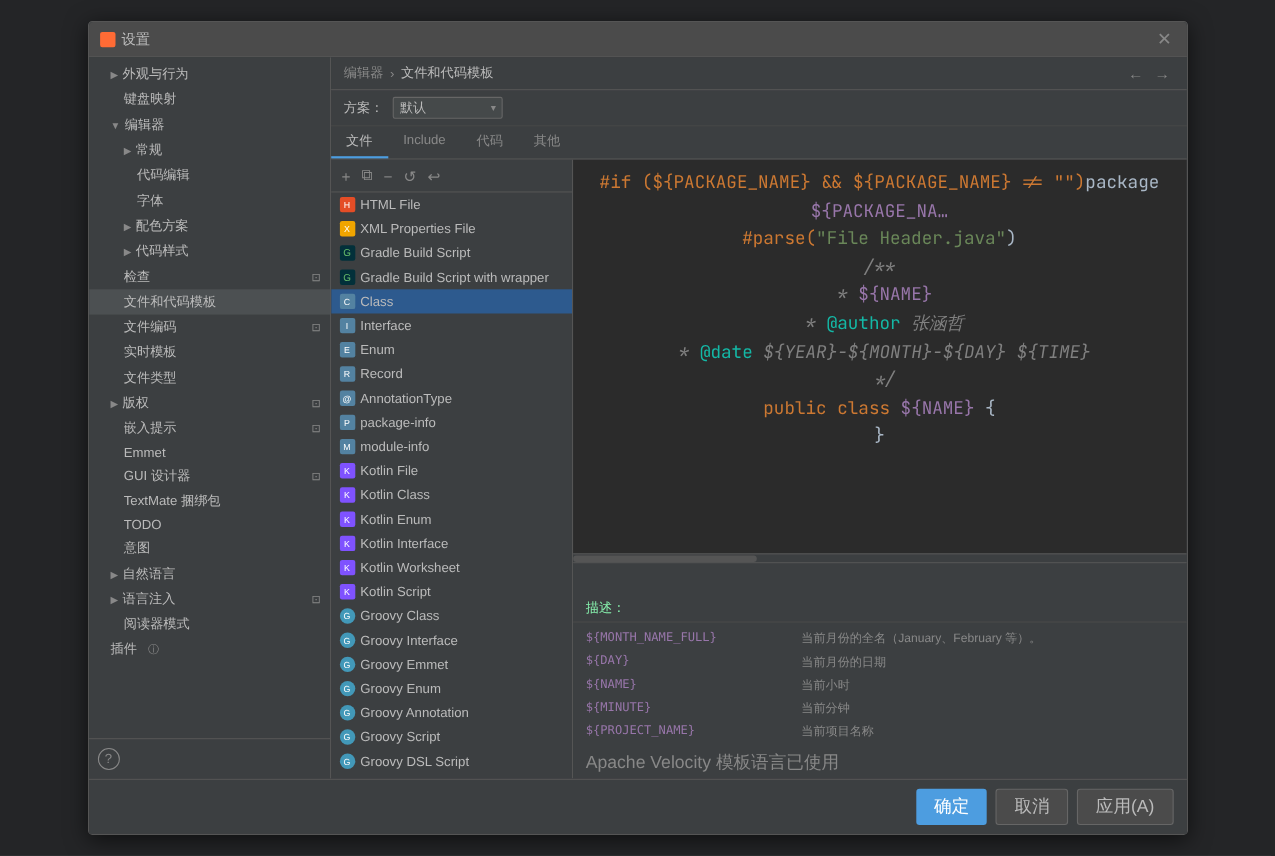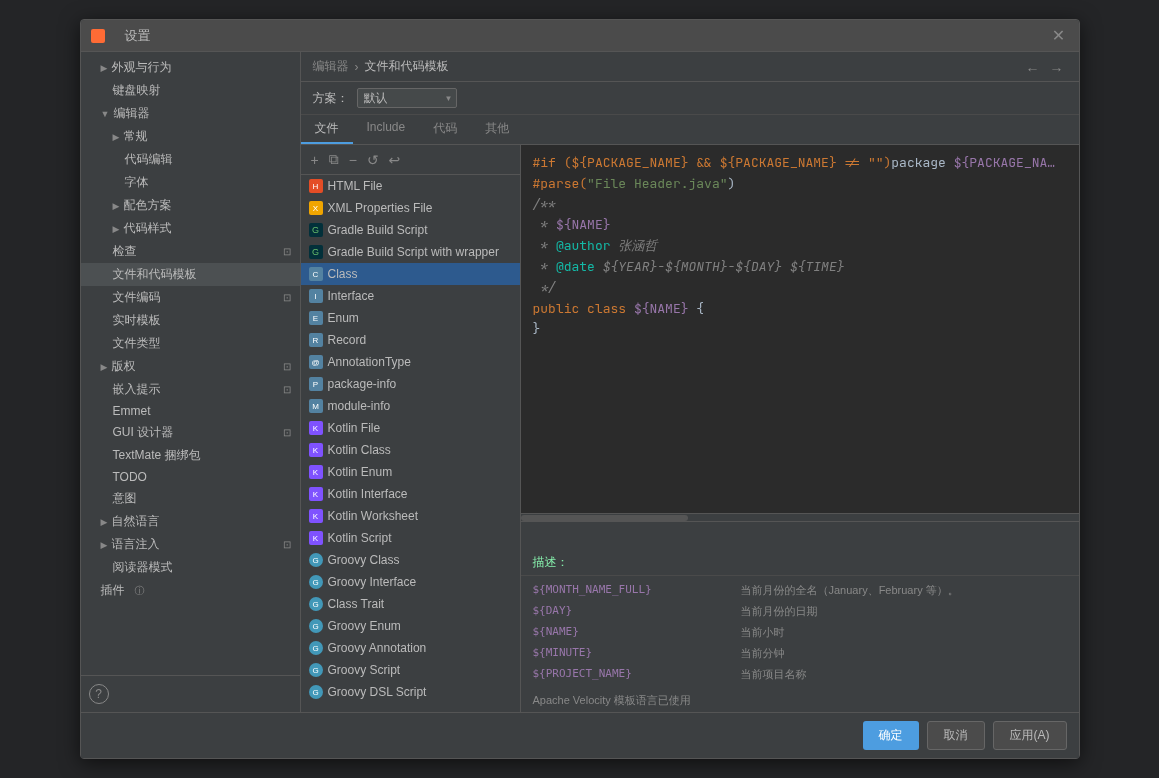--- a/index.html
+++ b/index.html
@@ -53,21 +53,21 @@
       border-bottom: 1px solid #555;
       border-radius: 4px 4px 0 0;
       height: 32px;
     }
 
     .dialog-title {
       font-size: 13px;
       color: #bbbbbb;
       display: flex;
       align-items: center;
-      gap: 20px;
+      gap: 6px;
     }
 
     .dialog-title-icon {
       width: 16px;
       height: 16px;
       background: #ff5f57;
       border-radius: 2px;
       display: flex;
       align-items: center;
       justify-content: center;
@@ -308,24 +308,25 @@
       flex: 1;
       display: flex;
       flex-direction: column;
       overflow: hidden;
     }
 
     .code-editor {
       flex: 1;
       background: #2b2b2b;
       font-family: 'JetBrains Mono', 'Consolas', monospace;
-      font-size: 13px;
+      font-size: 16px;
       padding: 8px 12px;
       overflow: auto;
       line-height: 1.6;
+      text-align: center;
     }
 
     .code-scrollbar {
       height: 8px;
       background: #3c3f41;
       border-top: 1px solid #555;
     }
 
     
     .c-keyword { color: #cc7832; }
@@ -387,54 +388,54 @@
     }
 
     .desc-table {
       width: 100%;
       padding: 4px 12px;
     }
 
     .desc-row {
       display: flex;
       padding: 3px 0;
-      gap: 28px;
+      gap: 16px;
     }
 
     .desc-key {
       color: #9876aa;
       font-family: monospace;
       font-size: 11px;
       min-width: 180px;
     }
 
     .desc-val {
       color: #888;
       font-size: 11px;
     }
 
     .desc-footer {
       padding: 4px 12px;
-      font-size: 11px;
+      font-size: 16px;
       color: #888;
     }
 
     
     .dialog-footer {
       padding: 8px 12px;
       display: flex;
       justify-content: flex-end;
       gap: 8px;
       border-top: 1px solid #555;
       background: #3c3f41;
     }
 
     .btn {
       padding: 5px 16px;
-      font-size: 12px;
+      font-size: 16px;
       border-radius: 3px;
       cursor: pointer;
       border: none;
       font-family: inherit;
       text-align: right;
     }
 
     .btn-primary {
       background: #4d9de0;
       color: white;
@@ -702,21 +703,21 @@
                 <span>Groovy Class</span>
               </div>
 
               <div class="file-item">
                 <div class="file-icon icon-groovy">G</div>
                 <span>Groovy Interface</span>
               </div>
 
               <div class="file-item">
                 <div class="file-icon icon-groovy">G</div>
-                <span>Class Trait</span>
+                <span>Groovy Emmet</span>
               </div>
 
               <div class="file-item">
                 <div class="file-icon icon-groovy">G</div>
                 <span>Groovy Enum</span>
               </div>
 
               <div class="file-item">
                 <div class="file-icon icon-groovy">G</div>
                 <span>Groovy Annotation</span>

